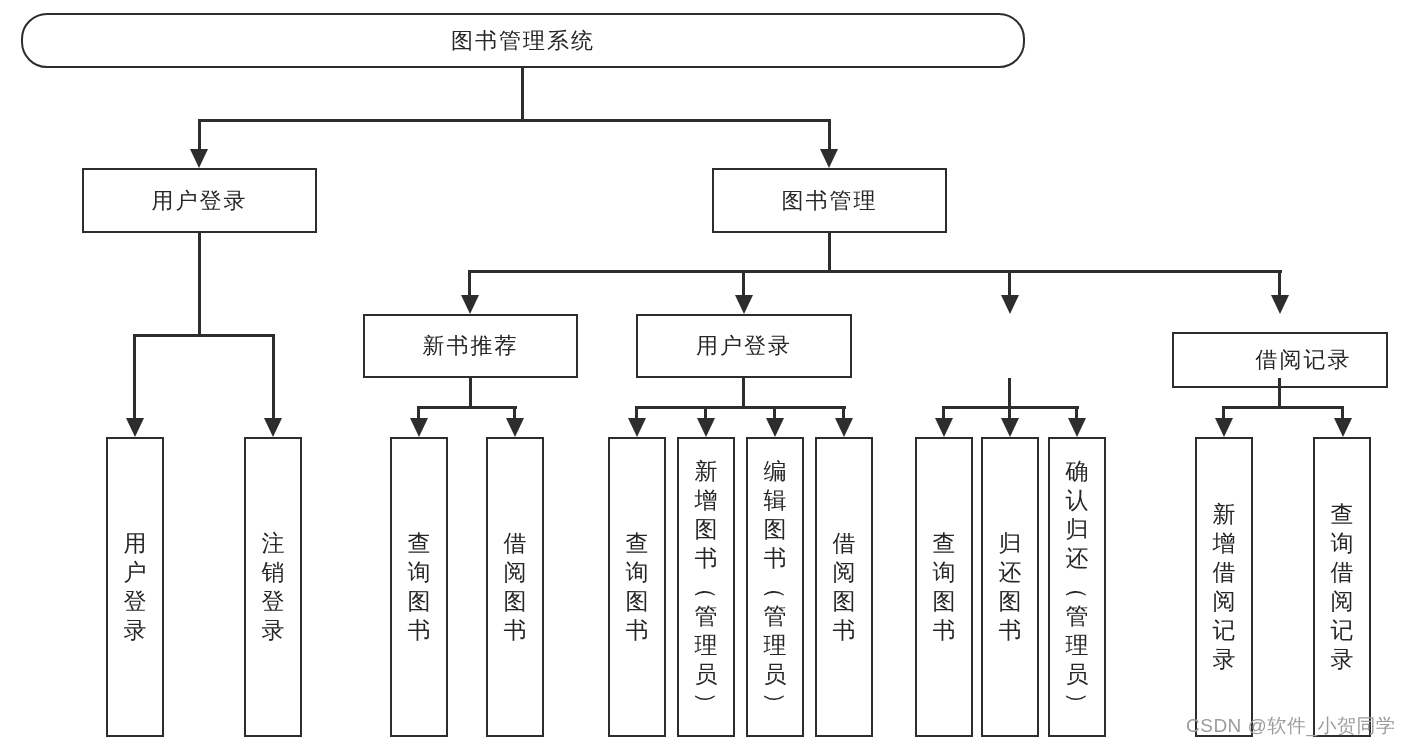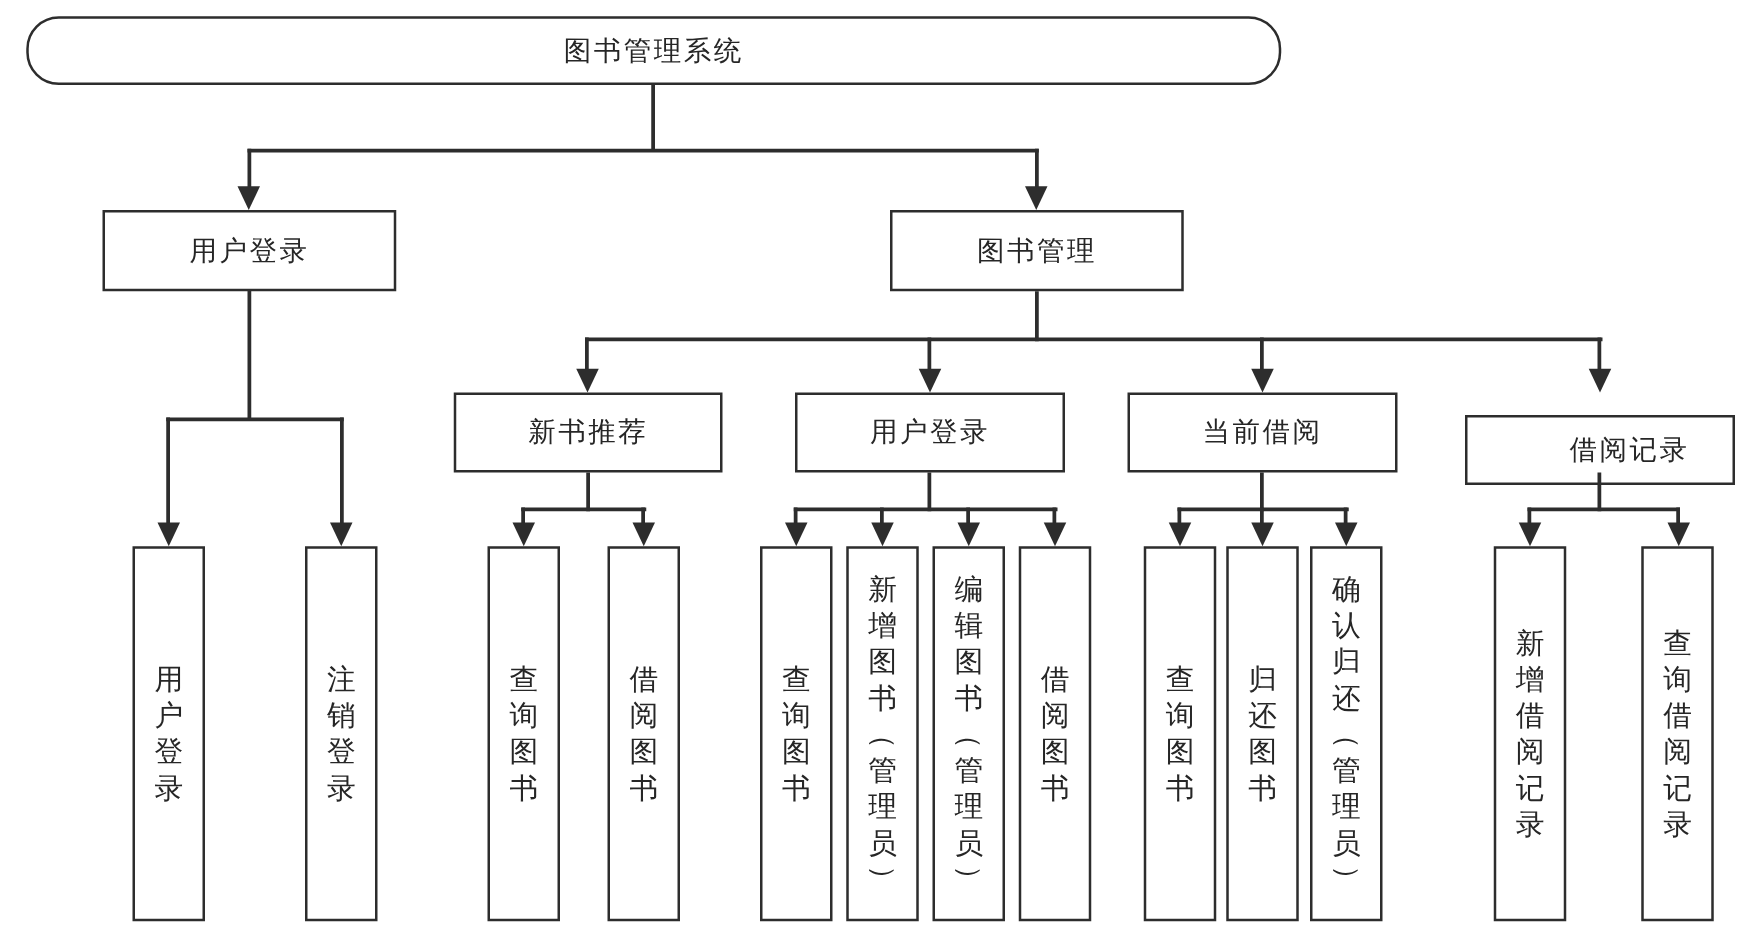--- a/index.html
+++ b/index.html
@@ -42,21 +42,20 @@
   <div class="box hbox" style="left:21px;top:13px;width:1004px;height:55px;border-radius:26px;">图书管理系统</div>
 
   <div class="box hbox" style="left:712px;top:168px;width:235px;height:65px;">图书管理</div>
 
   <div class="box hbox" style="left:82px;top:168px;width:235px;height:65px;">用户登录</div>
 
   <div class="box hbox" style="left:363px;top:314px;width:215px;height:64px;">新书推荐</div>
 
   <div class="box hbox" style="left:636px;top:314px;width:216px;height:64px;">用户登录</div>
 
-  <div class="box hbox" style="left:902px;top:314px;width:216px;height:64px;">当前借阅</div>
 
   <div class="box hbox" style="left:1172px;top:332px;width:216px;height:56px;padding-left:47px;">借阅记录</div>
 
   <div class="box vbox" style="left:106px;top:437px;width:58px;height:300px;">
       <span class="vchar">用</span>
       <span class="vchar">户</span>
       <span class="vchar">登</span>
       <span class="vchar">录</span>
     </div>
 
@@ -215,14 +214,15 @@
   <div class="arr" style="left:1001px;top:418px;"></div>
   <div class="arr" style="left:1068px;top:418px;"></div>
 
   <div class="v" style="left:1278px;top:378px;height:31px;"></div>
   <div class="h" style="left:1222px;top:406px;width:122px;"></div>
   <div class="v" style="left:1222px;top:406px;height:15px;"></div>
   <div class="v" style="left:1341px;top:406px;height:15px;"></div>
   <div class="arr" style="left:1215px;top:418px;"></div>
   <div class="arr" style="left:1334px;top:418px;"></div>
 
+  <div class="watermark">CSDN @软件_小贺同学</div>
 
 </div>
 
 </body></html>

